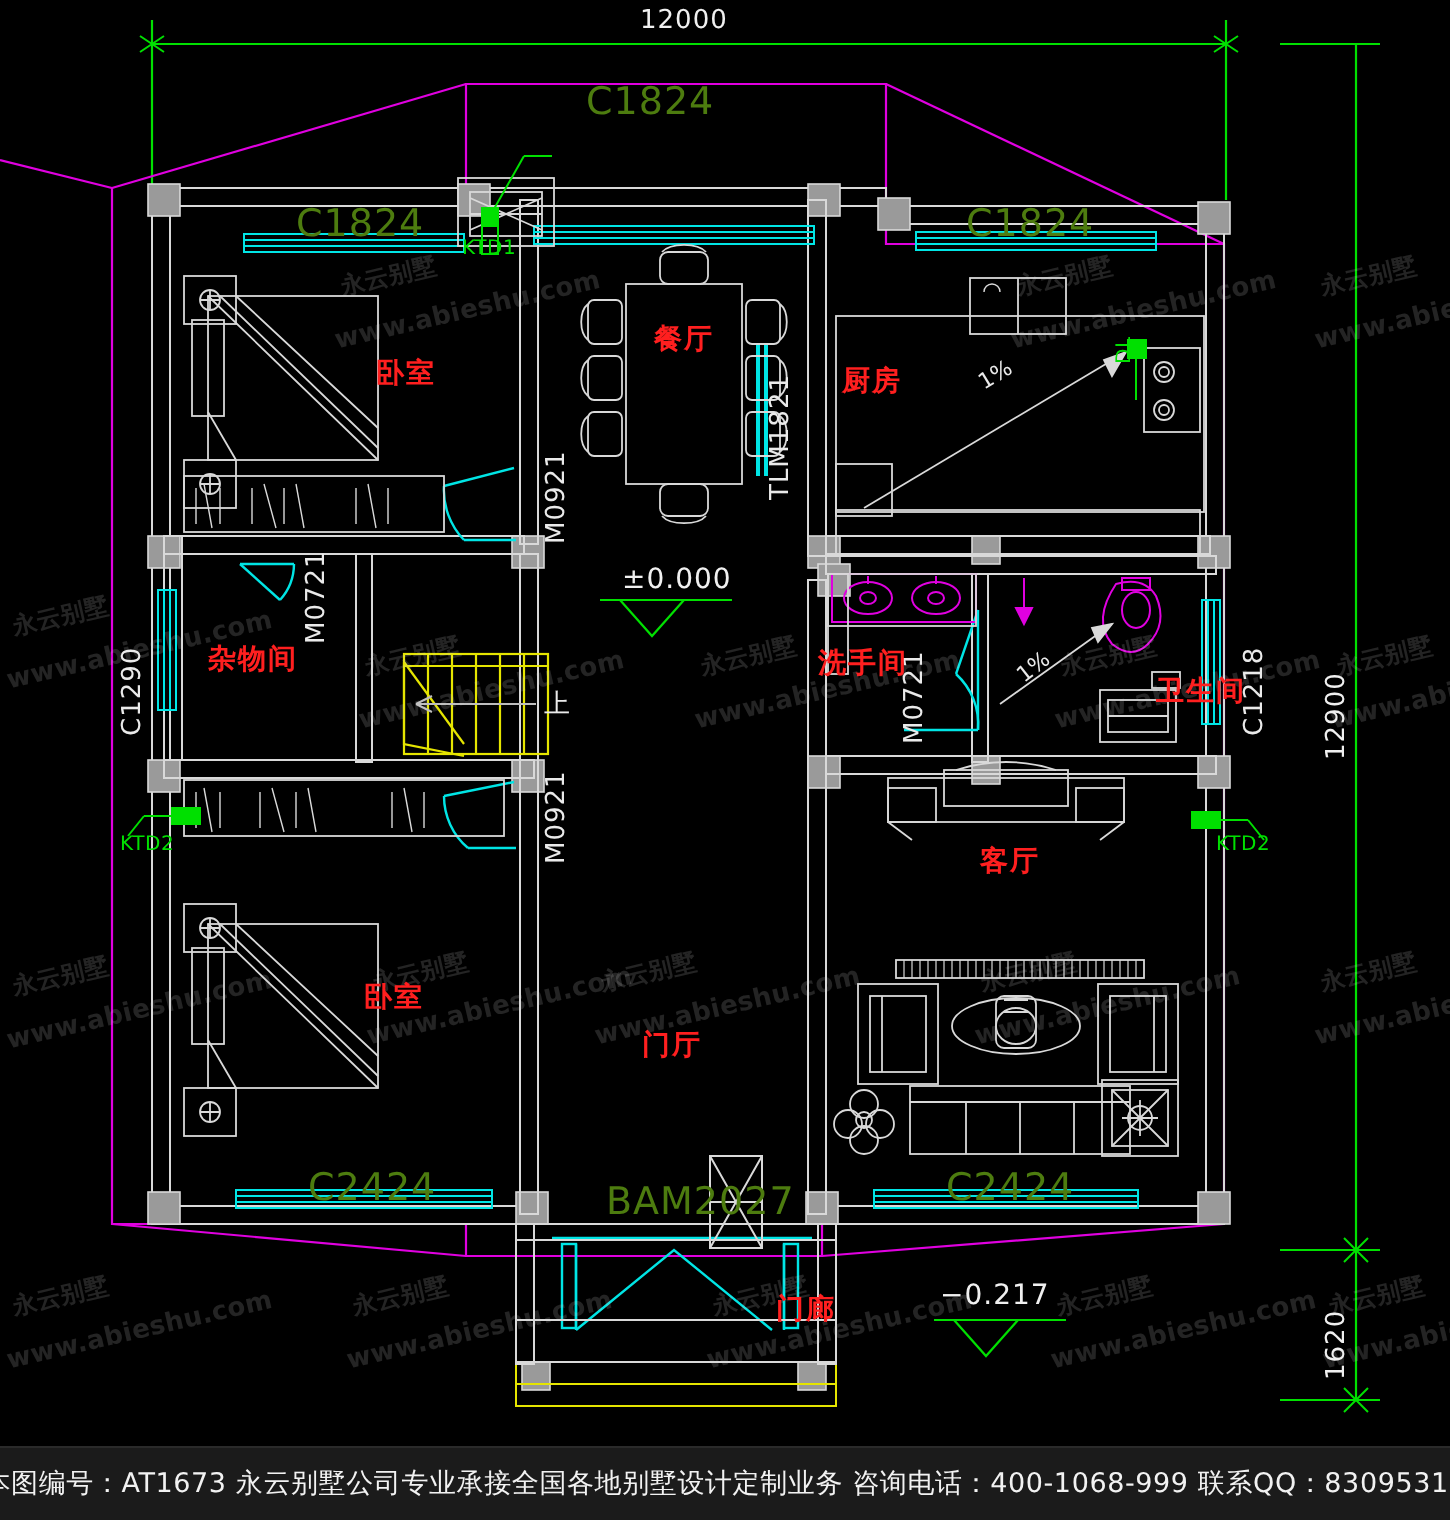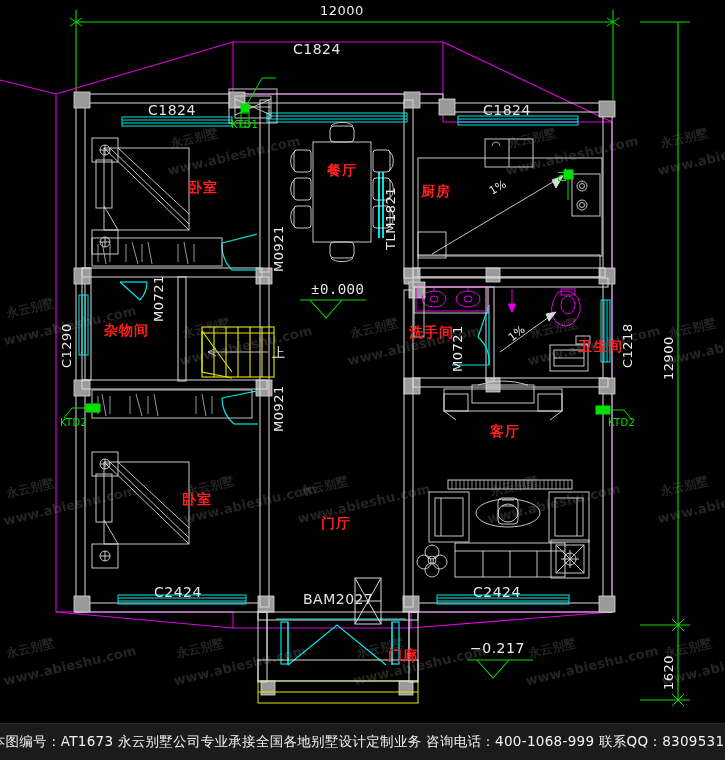--- a/index.html
+++ b/index.html
@@ -52,22 +52,22 @@
     font-family:"DejaVu Sans","Liberation Sans",sans-serif;
     line-height:1;
   }
   .lbl.room {
     color:#ff1f1f;
     font-size:14px;
     font-weight:bold;
     letter-spacing:1px;
   }
   .lbl.win {
-    color:#e5e5e5;
-    font-size:14px;
+    color:#4d7c0f;
+    font-size:19px;
     letter-spacing:0.5px;
   }
   .lbl.winv {
     color:#eaeaea;
     font-size:13px;
     letter-spacing:0.5px;
     transform-origin: left top;
     transform: rotate(-90deg);
   }
   .lbl.dimtxt {
@@ -617,21 +617,21 @@
   <div class="lbl room" style="left:182px; top:492px;">卧室</div>
   <div class="lbl room" style="left:327px; top:163px;">餐厅</div>
   <div class="lbl room" style="left:421px; top:184px;">厨房</div>
   <div class="lbl room" style="left:104px; top:323px;">杂物间</div>
   <div class="lbl room" style="left:409px; top:325px;">洗手间</div>
   <div class="lbl room" style="left:538px; top:339px;margin-left:40px;">卫生间</div>
   <div class="lbl room" style="left:490px; top:424px;">客厅</div>
   <div class="lbl room" style="left:321px; top:516px;">门厅</div>
   <div class="lbl room" style="left:388px; top:648px;">门廊</div>
 
-  <div class="lbl elev" style="left:311px; top:283px;font-family:Liberation Mono, monospace;">±0.000</div>
+  <div class="lbl elev" style="left:311px; top:283px;">±0.000</div>
   <div class="lbl elev" style="left:470px; top:641px;">−0.217</div>
 
   <div class="lbl green" style="left:231px; top:72px;margin-top:48px;">KTD1</div>
   <div class="lbl green" style="left:60px; top:418px;">KTD2</div>
   <div class="lbl green" style="left:608px; top:418px;">KTD2</div>
 
   <div class="lbl small" style="left:489px; top:182px; transform:rotate(-31deg);">1%</div>
   <div class="lbl small" style="left:508px; top:328px; transform:rotate(-38deg);">1%</div>
 
   <div class="lbl small" style="left:272px; top:346px; font-size:13px;">上</div>

